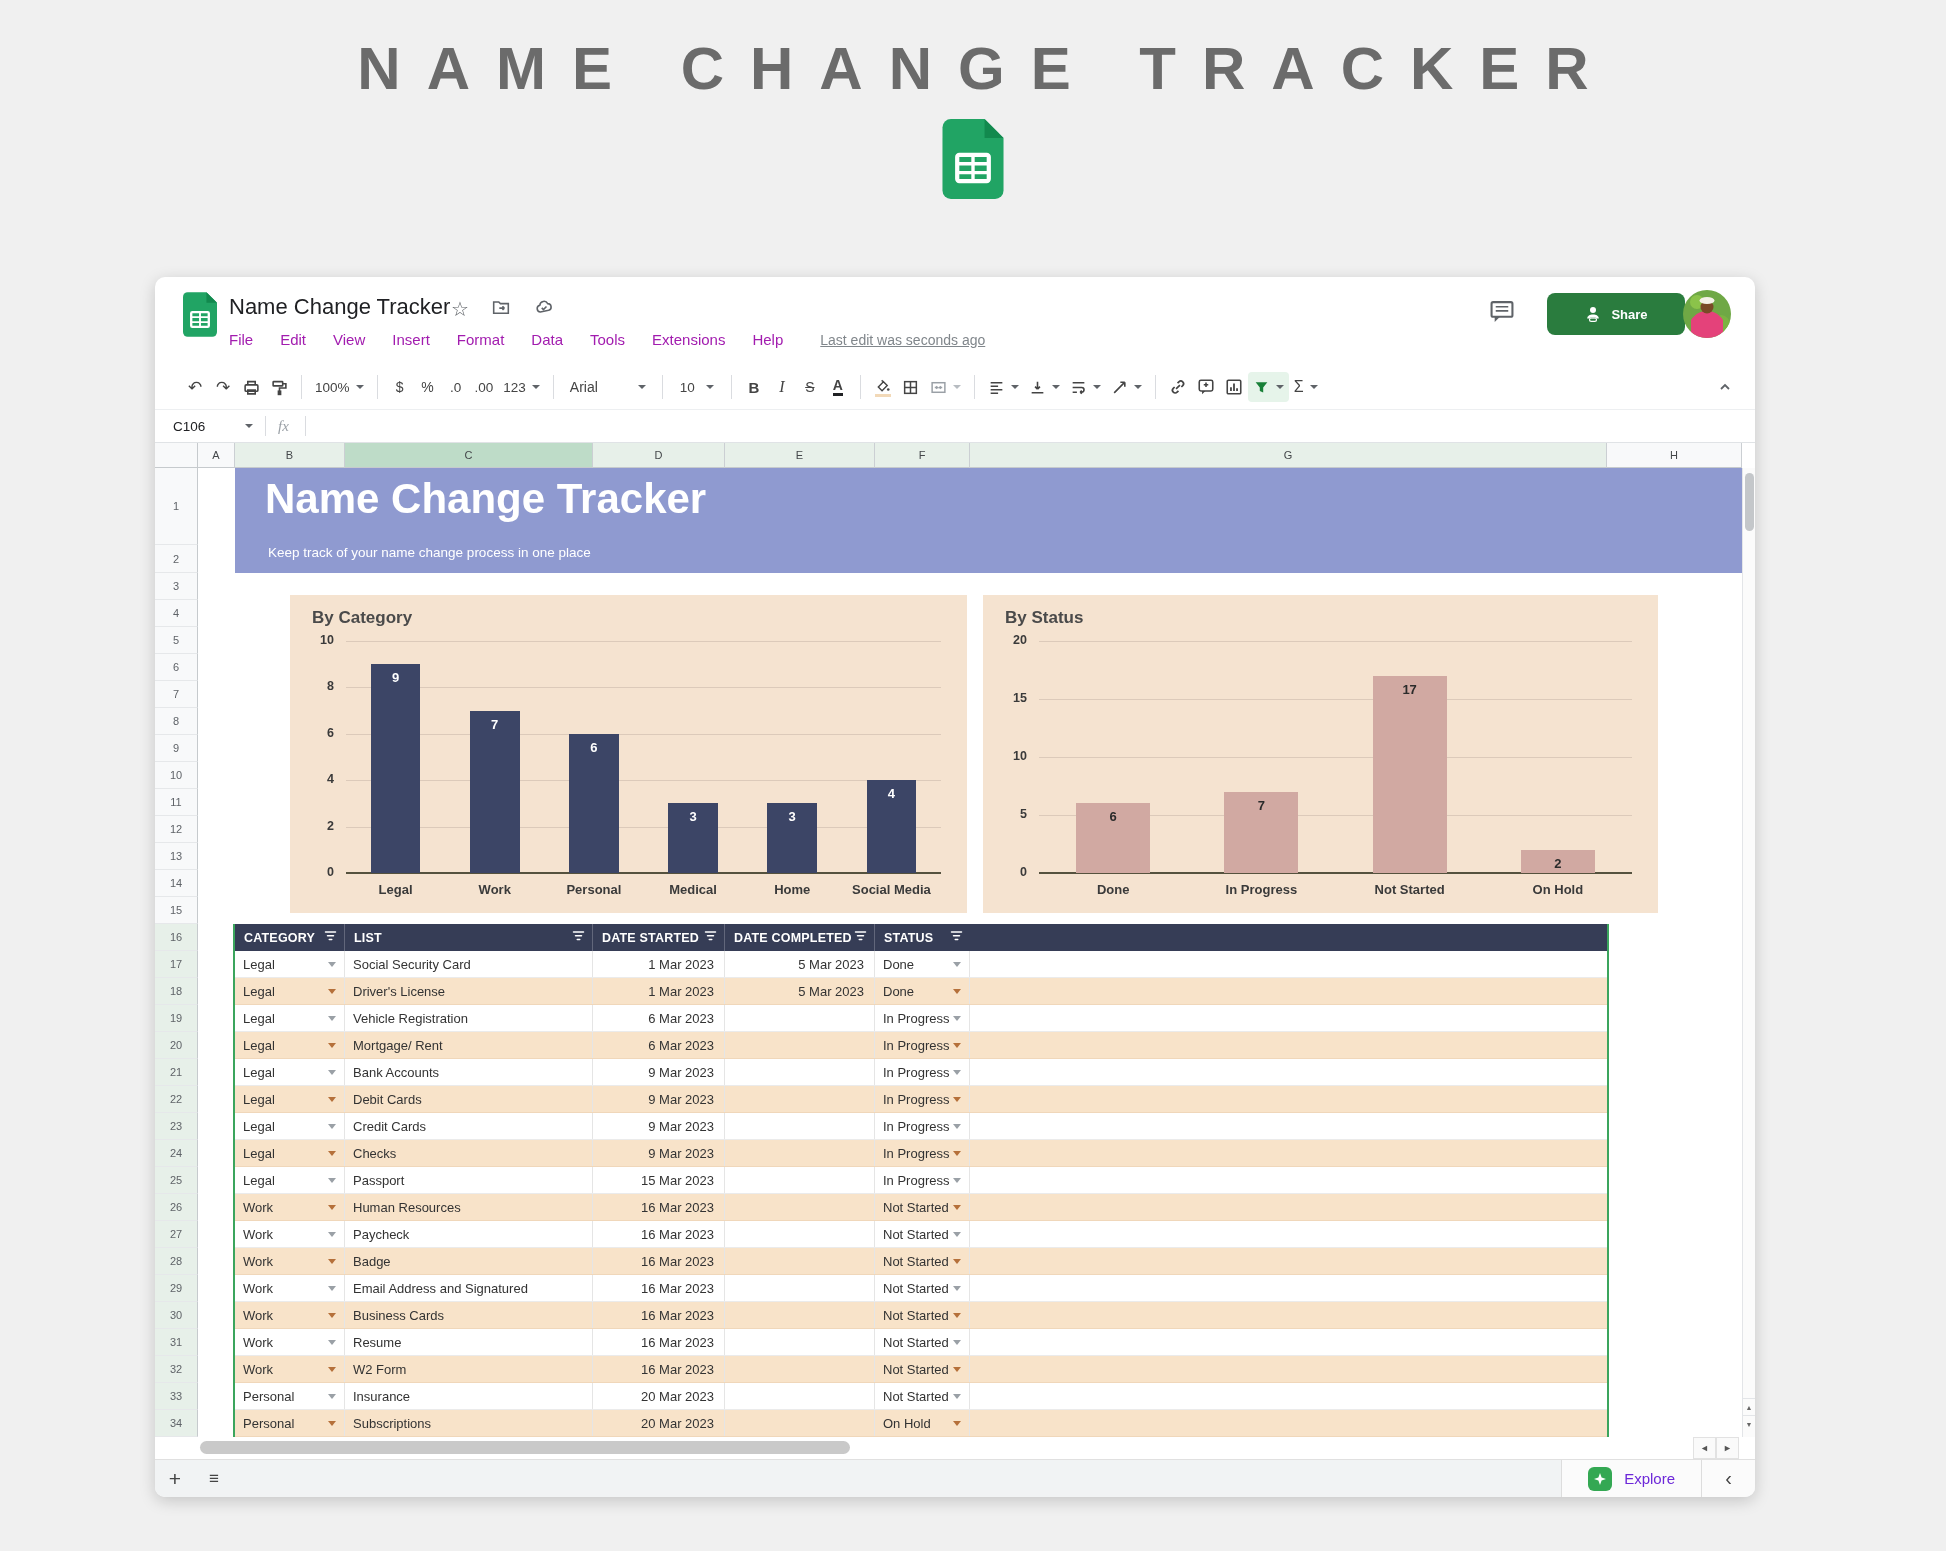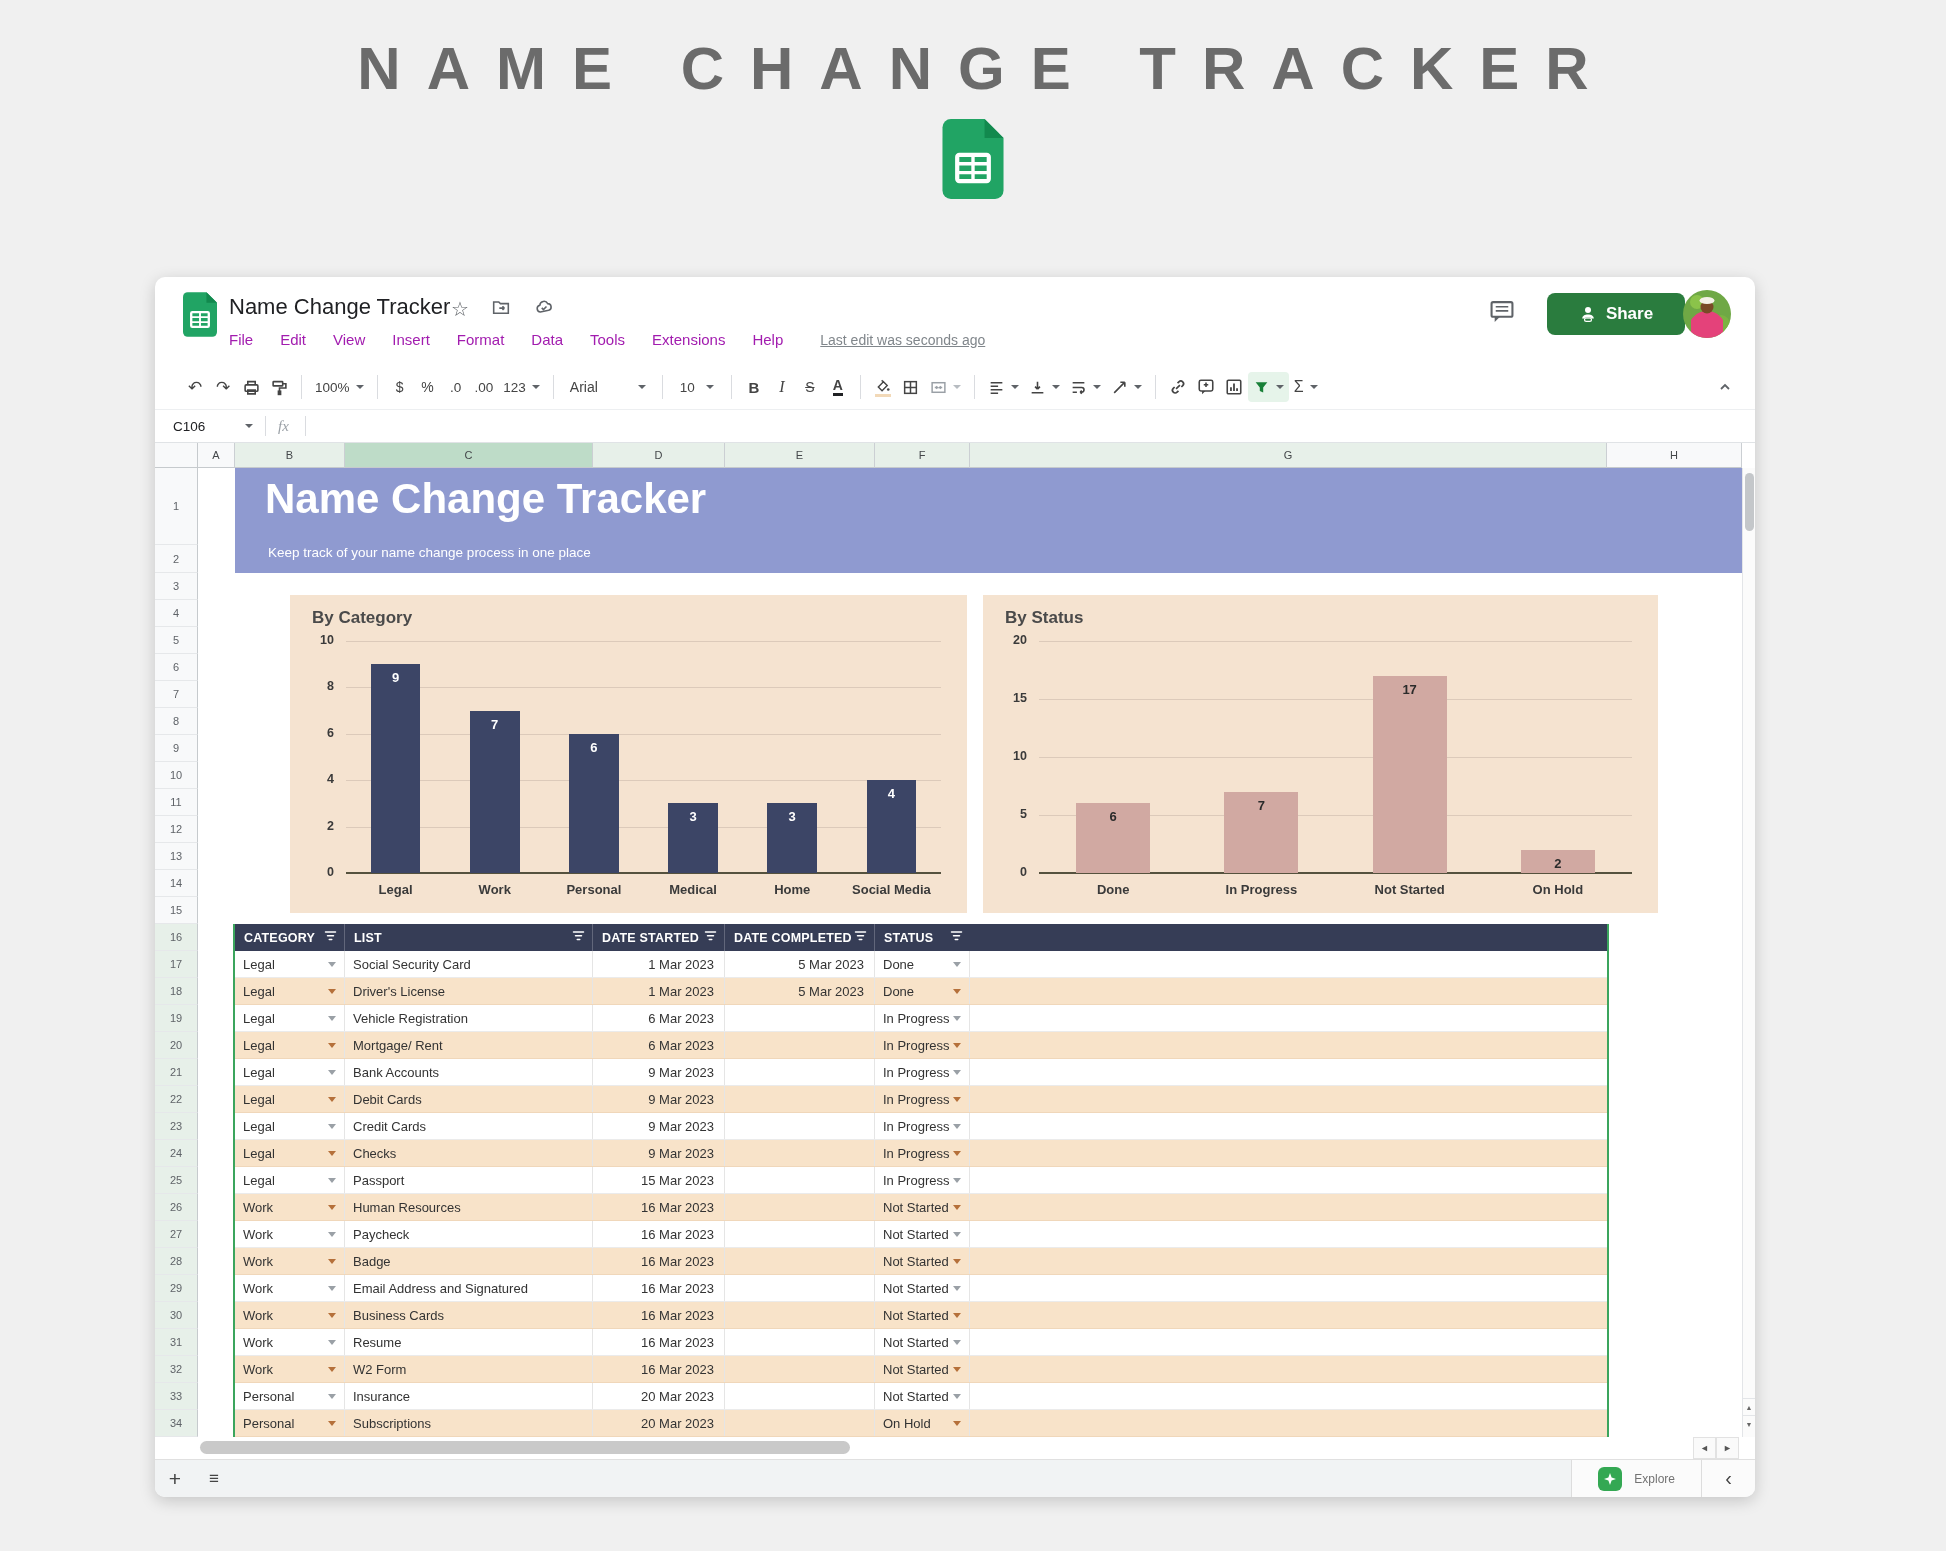--- a/index.html
+++ b/index.html
@@ -27,21 +27,21 @@
   .doc-title { position:absolute; left:74px; top:17px; font-size:22px; color:#202124; }
   .title-icons { position:absolute; left:296px; top:21px; display:flex; gap:22px; align-items:center; color:#5f6368; }
   .star-glyph { font-size:20px; line-height:1; }
   .menu-row { position:absolute; left:74px; top:54px; display:flex; align-items:center; }
   .menu-item { font-size:15px; color:#a21caf; margin-right:27px; }
   .last-edit { font-size:14px; color:#80868b; text-decoration:underline; margin-left:10px; }
   .tb-comment { position:absolute; left:1334px; top:23px; }
   .share-btn {
     position:absolute; left:1392px; top:16px; width:138px; height:42px; border-radius:8px;
     background:#2A7C3E; color:#fff; display:flex; align-items:center; justify-content:center; gap:9px;
-    font-size:17px; font-weight:bold;
+    font-size:13px; font-weight:bold;
   }
   .avatar { position:absolute; left:1528px; top:13px; width:48px; height:48px; border-radius:50%; overflow:hidden; }
 
   
   .toolbar { position:absolute; left:26px; right:16px; top:88px; height:44px; display:flex; align-items:center; }
   .tbtn { height:30px; min-width:28px; padding:0 5px; display:flex; align-items:center; justify-content:center;
           border-radius:4px; color:#444; font-size:14px; }
   .tbtn svg { display:block; }
   .tb-sep { width:1px; height:24px; background:#dadce0; margin:0 8px; flex:none; }
   .dd-sm { width:0; height:0; border-left:4px solid transparent; border-right:4px solid transparent;
@@ -131,21 +131,21 @@
   .tab-plus { width:40px; display:flex; align-items:center; justify-content:center; font-size:21px; color:#444; }
   .tab-all { width:38px; display:flex; align-items:center; justify-content:center; font-size:17px; color:#444; }
   .tabs { display:flex; margin-left:26px; }
   .tab { display:flex; align-items:center; gap:9px; padding:0 22px; font-size:14.5px; color:#3C4043; }
   .tab .dd { border-top-color:#5f6368; }
   .tab.active { background:#fff; color:#188038; font-weight:bold; border-left:1px solid #E0E0E0; border-right:1px solid #E0E0E0; }
   .tab.active .dd { border-top-color:#188038; }
   .tab-right { margin-left:auto; display:flex; }
   .explore { display:flex; align-items:center; gap:12px; padding:0 26px; background:#FBFBFB; border-left:1px solid #DDDDDD; }
   .explore-icon { width:24px; height:24px; border-radius:6px; background:#34A853; display:flex; align-items:center; justify-content:center; }
-  .explore-label { font-size:12px; color:#737373; }
+  .explore-label { font-size:15px; color:#6d28d9; }
   .collapse-cell { width:54px; background:#FBFBFB; border-left:1px solid #DDDDDD;
                    display:flex; align-items:center; justify-content:center; color:#444; font-size:20px; }
 </style>
 </head>
 <body>
 
 <div class="page-header">
   <h1 class="page-title">NAME CHANGE TRACKER</h1>
   <div class="page-sub">
     <span>

